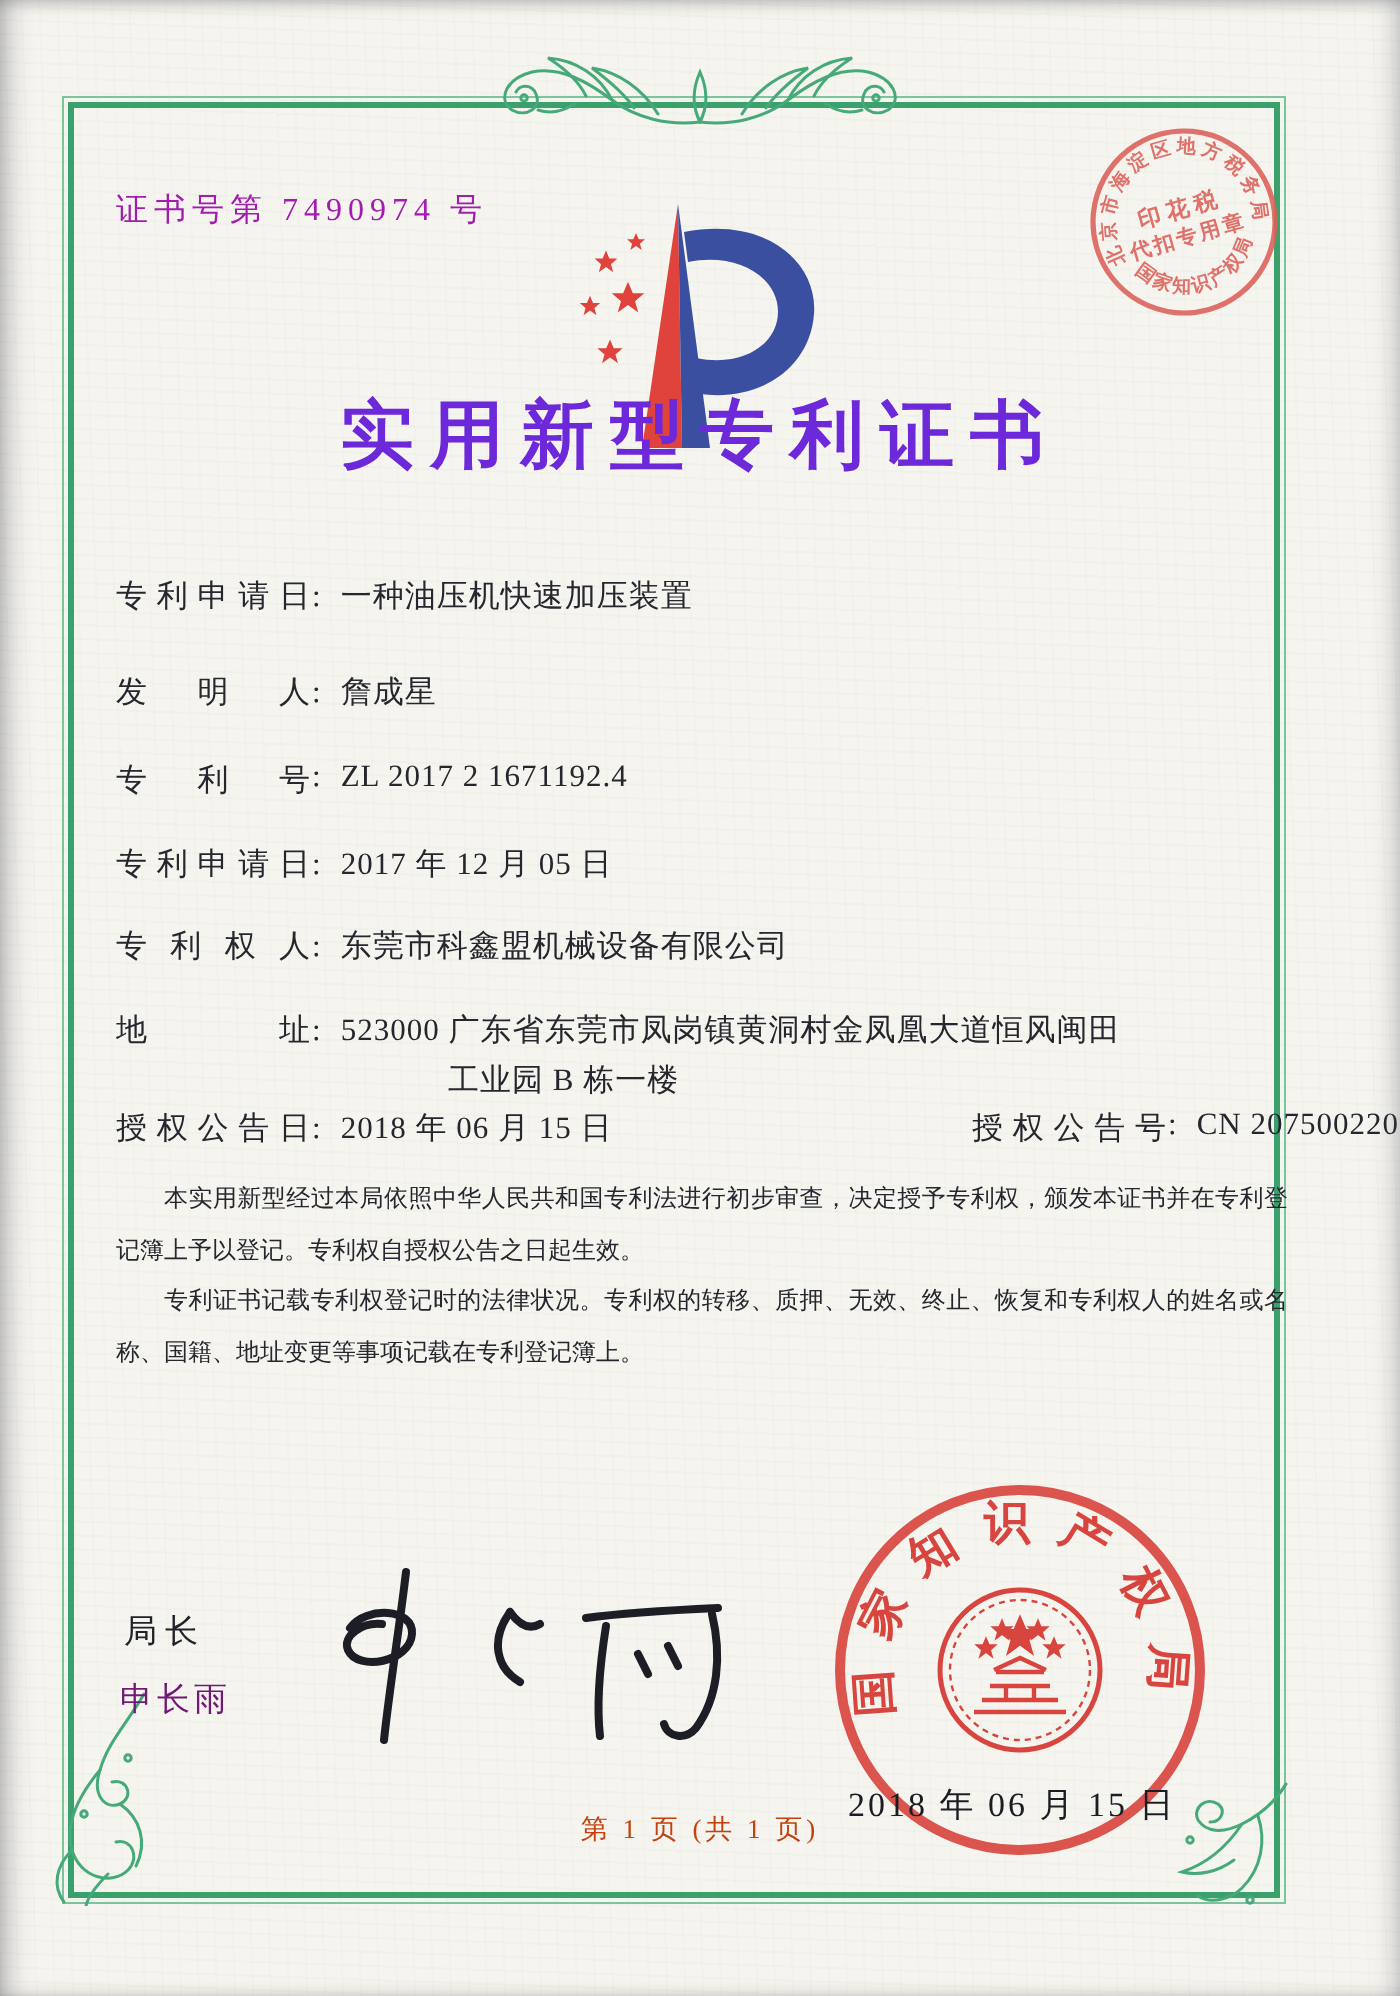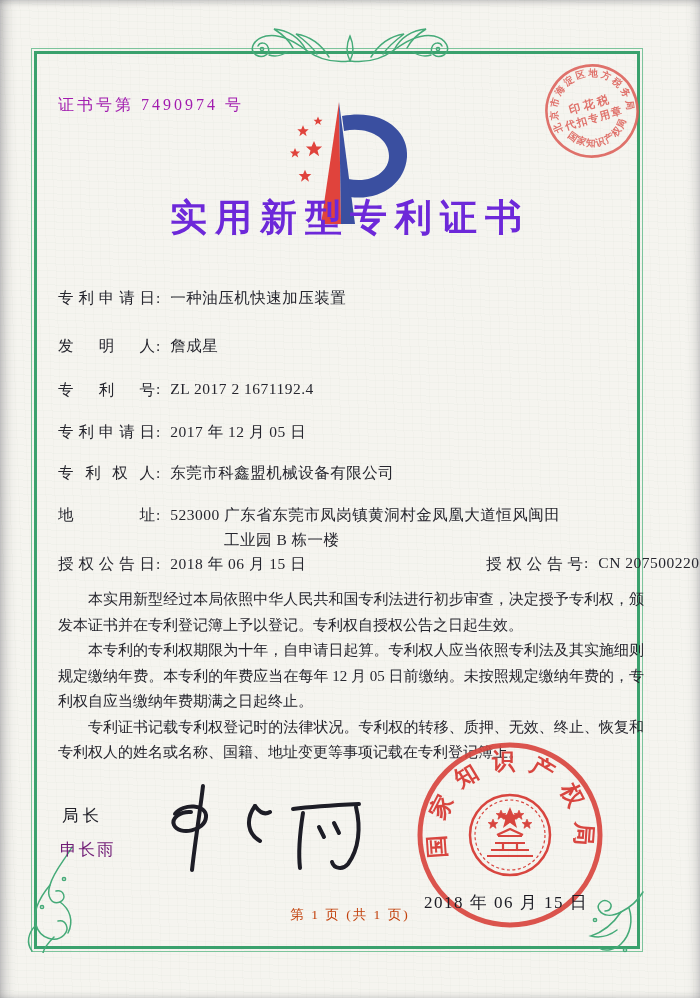--- a/index.html
+++ b/index.html
@@ -50,21 +50,21 @@
     display:inline-block;width:97px;
     text-align:justify;text-align-last:justify;
     vertical-align:top;
   }
   .colon{display:inline-block;margin:0 2px 0 1px;}
   .val{display:inline-block;margin-left:8px;letter-spacing:.5px;}
   .val-line2{position:absolute;left:166px;top:25px;letter-spacing:.5px;}
   .row-right{position:absolute;left:428px;top:0;}
   .paras{
     position:absolute;left:58px;top:587px;width:586px;
-    font-size:15px;line-height:25.5px;text-align:justify;color:#26262e;
+    font-size:12px;line-height:25.5px;text-align:justify;color:#26262e;
   }
   .paras p{margin:0;text-indent:2em;}
   .director-title{position:absolute;left:62px;top:805px;font-size:16.5px;letter-spacing:4px;color:#22222a;}
   .director-name{position:absolute;left:60px;top:839px;font-size:16.5px;letter-spacing:2px;color:#701a75;}
   .signature{position:absolute;left:133px;top:780px;}
   .seal{position:absolute;left:412px;top:737px;}
   .seal-date{
     position:absolute;left:424px;top:891px;z-index:5;
     font-size:17px;letter-spacing:1.5px;color:#1c1c24;font-weight:500;
   }
@@ -173,21 +173,20 @@
     <span class="val-line2">工业园 B 栋一楼</span>
   </div>
 
   <div class="row" style="top:554px;">
     <span class="lbl">授权公告日</span><span class="colon">:</span><span class="val">2018 年 06 月 15 日</span>
     <span class="row-right"><span class="lbl">授权公告号</span><span class="colon">:</span><span class="val">CN 207500220 U</span></span>
   </div>
 
   <div class="paras">
     <p>本实用新型经过本局依照中华人民共和国专利法进行初步审查，决定授予专利权，颁发本证书并在专利登记簿上予以登记。专利权自授权公告之日起生效。</p>
-    <p>本专利的专利权期限为十年，自申请日起算。专利权人应当依照专利法及其实施细则规定缴纳年费。本专利的年费应当在每年 12 月 05 日前缴纳。未按照规定缴纳年费的，专利权自应当缴纳年费期满之日起终止。</p>
     <p>专利证书记载专利权登记时的法律状况。专利权的转移、质押、无效、终止、恢复和专利权人的姓名或名称、国籍、地址变更等事项记载在专利登记簿上。</p>
   </div>
 
   <div class="director-title">局长</div>
   <div class="director-name">申长雨</div>
 
   <svg class="signature" width="245" height="95" viewBox="0 0 245 95">
     <g fill="none" stroke="#1d1d26" stroke-width="4" stroke-linecap="round" stroke-linejoin="round">
       <path d="M70,6 C67,32 62,62 59,90"></path>
       <path d="M42,34 C50,23 74,24 73,37 C72,51 46,56 41,45 C38,38 48,31 58,32"></path>

